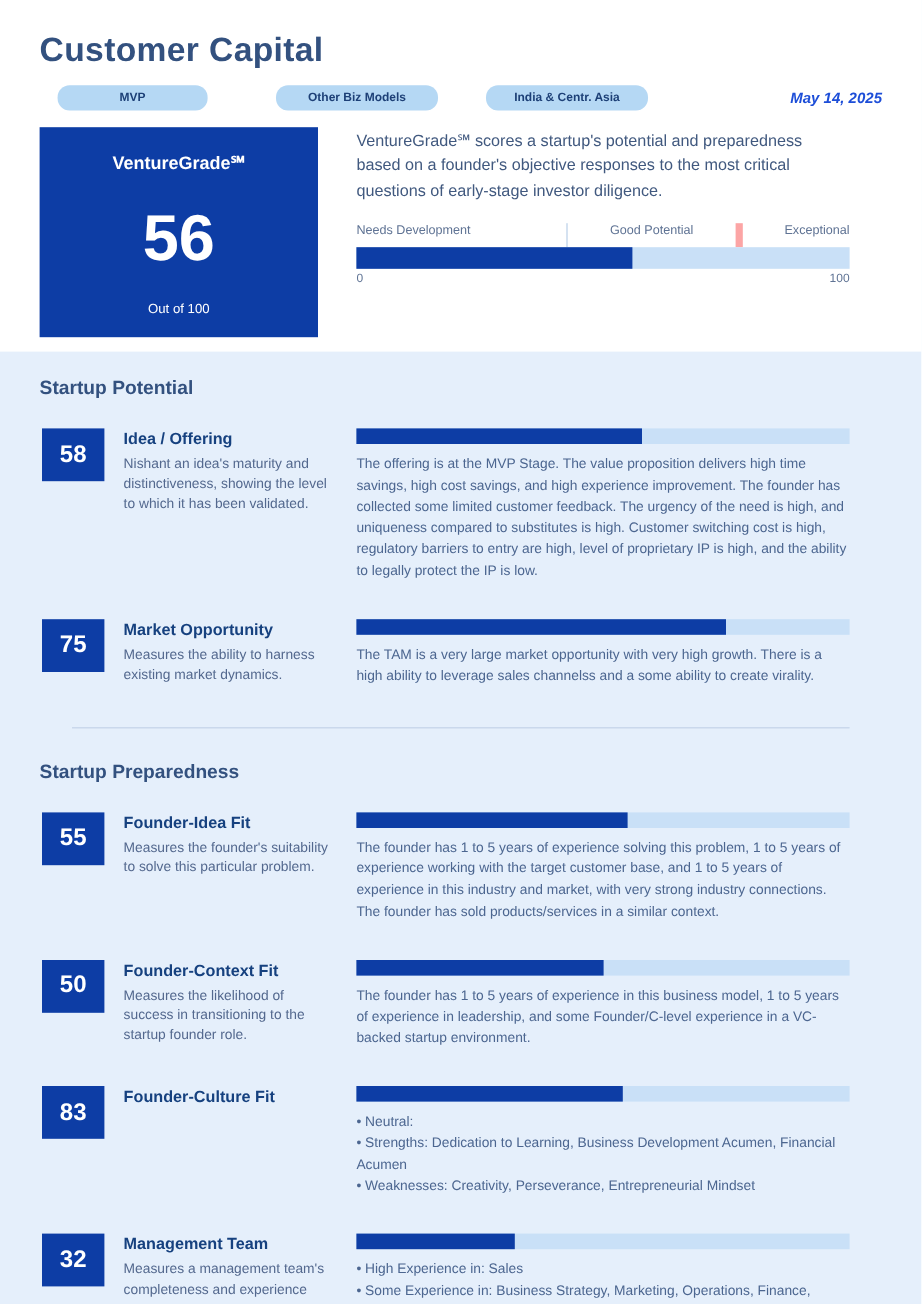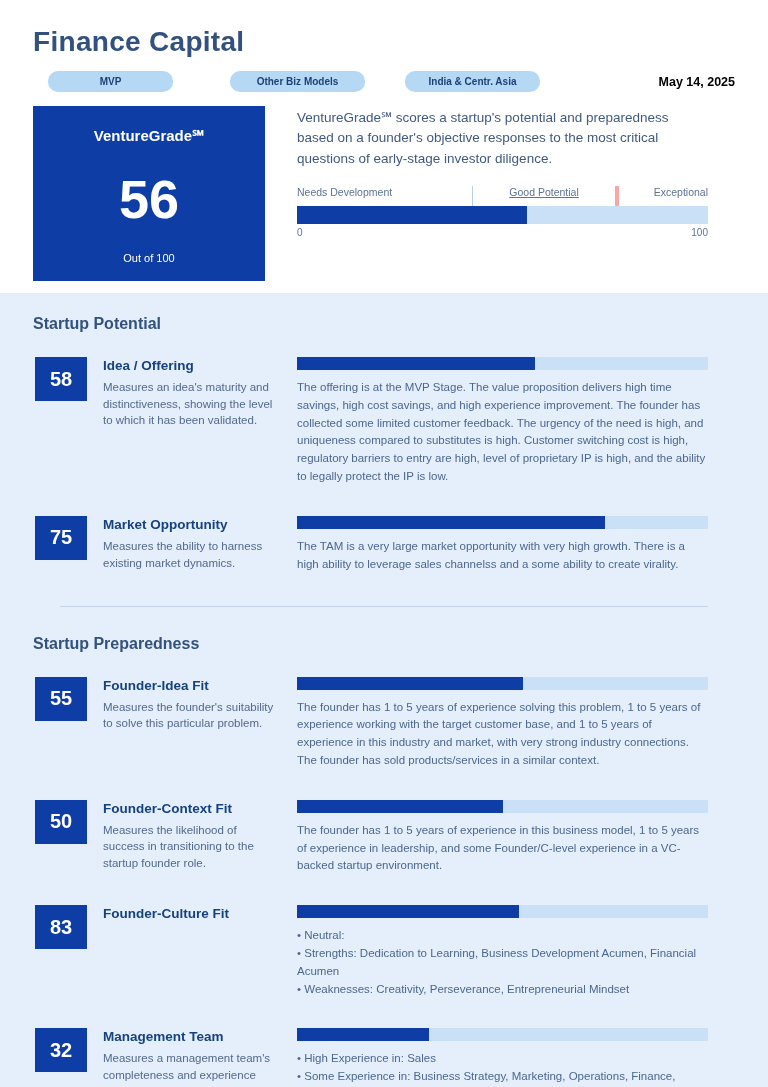--- a/index.html
+++ b/index.html
@@ -8,35 +8,35 @@
   .page { width:768px; height:1087px; background:#ffffff; display:flex; flex-direction:column; overflow:hidden; }
 
   
   .header { padding:26px 33px 0 33px; }
   .main-title { margin:0; font-size:28px; font-weight:bold; color:#33517f; letter-spacing:.3px; }
   .tag-row { display:flex; align-items:center; margin-top:13px; padding-left:15px; padding-right:0; }
   .pill { background:#b5d8f4; color:#1d4077; font-weight:bold; font-size:10px; border-radius:10px; padding:5px 4px; text-align:center; }
   .pill:nth-child(1){ width:125px; margin-right:57px; }
   .pill:nth-child(2){ width:135px; margin-right:40px; }
   .pill:nth-child(3){ width:135px; }
-  .report-date { margin-left:auto; color:#000000; font-weight:bold; font-size:12.5px; }
+  .report-date { margin-left:auto; color:#1d4ed8; font-weight:bold; font-size:12.5px;font-style:italic; }
 
   
   .hero { display:flex; padding:14px 60px 0 33px; }
   .score-card { width:232px; height:175px; background:#0d3da5; color:#ffffff; display:flex; flex-direction:column; align-items:center; padding:19px 8px 17px; flex-shrink:0; }
   .card-title { font-size:15px; font-weight:bold; }
   .big-score { font-size:54px; font-weight:bold; line-height:1; margin:auto 0; }
   .out-of { font-size:11px; }
   .hero-right { flex:1; margin-left:32px; }
   .hero-desc { margin:2px 0 12px; font-size:13.5px; line-height:1.5; color:#41597f; }
   .scale { margin-top:17px; }
   .zones { display:flex; font-size:10.5px; color:#5f7394; }
   .zone { padding-bottom:8px; }
   .zone-1 { width:42.8%; border-right:1px solid #b9cfe8; }
-  .zone-2 { width:35.6%; text-align:center; border-right:4px solid #fca5a5;text-decoration:underline; }
+  .zone-2 { width:35.6%; text-align:center; border-right:6px solid #fca5a5; }
   .zone-3 { flex:1; text-align:right; }
   .track { height:18px; background:#c9e0f7; position:relative; }
   .fill { height:100%; background:#0d3da5; }
   .minmax { display:flex; justify-content:space-between; font-size:10px; color:#5f7394; margin-top:3px; }
 
   
   .body-sections { background:#e5effb; margin-top:12px; flex:1; padding-top:16px; margin-bottom:6px; display:flex; flex-direction:column; }
   .section-title { font-size:16px; font-weight:bold; color:#33517f; padding:0 33px; margin:6px 0 24px; }
   .row { display:grid; grid-template-columns:52px 178px 1fr; column-gap:16px; padding:0 60px 0 35px; margin-bottom:30px; }
   .score-box { width:52px; height:44px; background:#0d3da5; color:#ffffff; font-size:20px; font-weight:bold; display:flex; align-items:center; justify-content:center; }
@@ -48,21 +48,21 @@
   .bullet { font-size:11.5px; color:#4c6690; line-height:1.55; }
   .bullet::before { content:"\2022  "; }
   .divider { border:none; border-top:1px solid #c4d3e8; margin:2px 60px 22px 60px; }
 </style>
 </head>
 <body>
 
 <div class="page">
 
   <div class="header">
-    <h1 class="main-title">Finance Capital</h1>
+    <h1 class="main-title">Customer Capital</h1>
     <div class="tag-row">
       <span class="pill">MVP</span>
       <span class="pill">Other Biz Models</span>
       <span class="pill">India &amp; Centr. Asia</span>
       <span class="report-date">May 14, 2025</span>
     </div>
   </div>
 
   <div class="hero">
     <div class="score-card">
@@ -90,21 +90,21 @@
   </div>
 
   <div class="body-sections">
 
     <h2 class="section-title">Startup Potential</h2>
 
     <div class="row">
       <div class="score-box">58</div>
       <div class="row-label">
         <h3 class="row-name">Idea / Offering</h3>
-        <p class="row-desc">Measures an idea's maturity and distinctiveness, showing the level to which it has been validated.</p>
+        <p class="row-desc">Nishant an idea's maturity and distinctiveness, showing the level to which it has been validated.</p>
       </div>
       <div class="row-right">
         <div class="row-bar">
             <div class="fill" style="width: 58%;"></div>
           </div>
         <p class="detail">The offering is at the MVP Stage. The value proposition delivers high time savings, high cost savings, and high experience improvement. The founder has collected some limited customer feedback. The urgency of the need is high, and uniqueness compared to substitutes is high. Customer switching cost is high, regulatory barriers to entry are high, level of proprietary IP is high, and the ability to legally protect the IP is low.</p>
       </div>
     </div>
 
     <div class="row">

